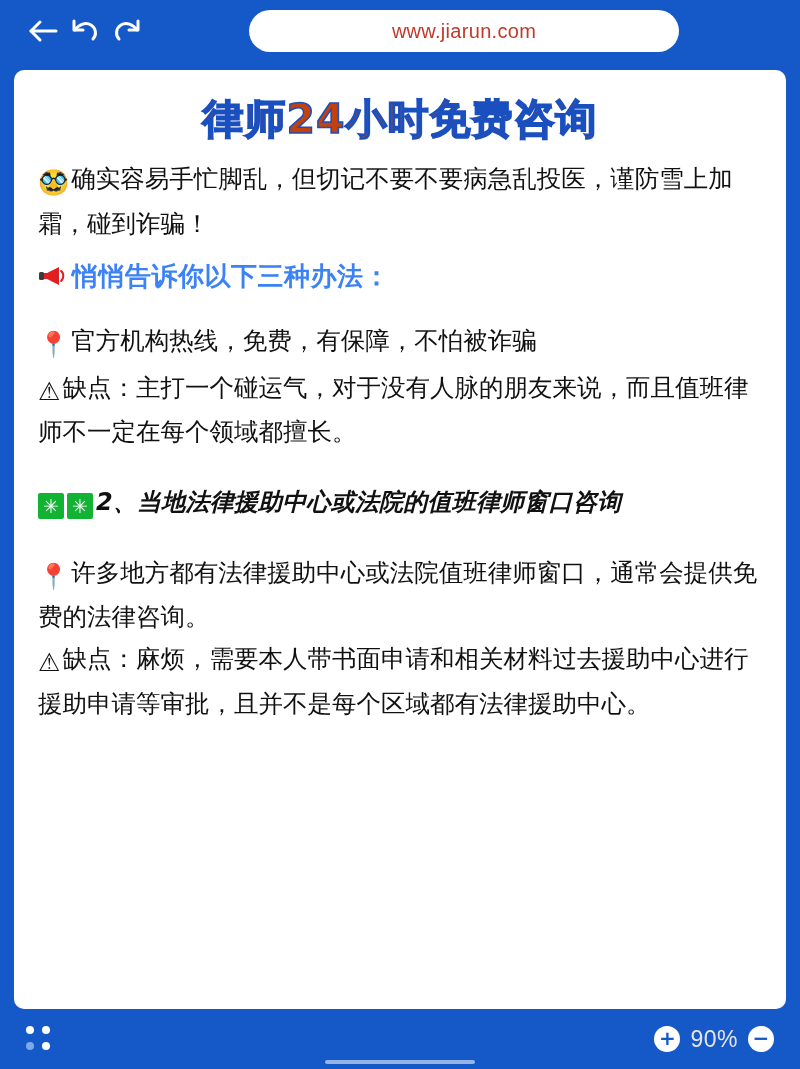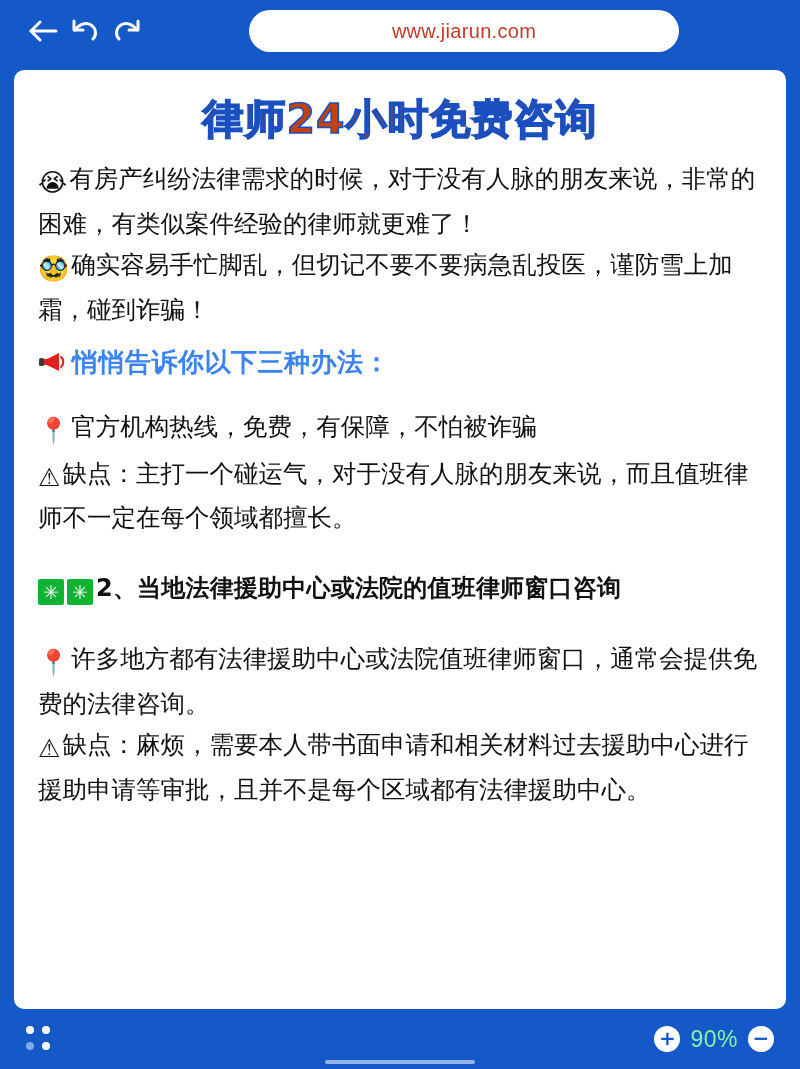--- a/index.html
+++ b/index.html
@@ -118,20 +118,21 @@
     letter-spacing: 0.3px;
     font-family: "DejaVu Sans", sans-serif;
   }
   .heading2 {
     font-size: 24px;
     font-weight: 700;
     color: #111111;
     margin: 34px 0 34px 0;
     letter-spacing: 0.2px;
     font-family: "DejaVu Sans", sans-serif;
+    font-style: italic;
   }
 
   
   .sparkle {
     display: inline-block;
     width: 26px;
     height: 26px;
     background: #12b233;
     color: #ffffff;
     text-align: center;
@@ -194,21 +195,21 @@
     background: #ffffff;
     color: #1559c8;
     font-size: 20px;
     line-height: 24px;
     text-align: center;
     font-weight: 700;
     font-family: "DejaVu Sans", sans-serif;
   }
   .zoomval {
     font-size: 23px;
-    color: #86efac;
+    color: #e5e5e5;
     font-family: "Liberation Sans", sans-serif;
     letter-spacing: 0.5px;
   }
   
   .home-ind {
     position: absolute;
     bottom: 5px;
     left: 50%;
     transform: translateX(-50%);
     width: 150px;
@@ -246,23 +247,20 @@
         <span>www.jiarun.com</span>
       </div>
     </div>
   </div>
 
   <div class="card-outer">
     <div class="card">
 
       <div class="headline">律师24小时免费咨询</div>
 
-      <p class="para">
-        <span class="cry">😭</span><span>有房产纠纷法律需求的时候，对于没有人脉的朋友来说，非常的困难，有类似案件经验的律师就更难了！</span>
-      </p>
 
       <p class="para">
         <span class="mask">🥸</span><span>确实容易手忙脚乱，但切记不要不要病急乱投医，谨防雪上加霜，碰到诈骗！</span>
       </p>
 
       <p class="redline">
         <span class="megaphone">
           <svg width="30" height="26" viewBox="0 0 30 26" aria-hidden="true">
             <path d="M4 10h5l12-6v18l-12-6H4z" fill="#e02020"></path>
             <rect x="1" y="9" width="5" height="8" rx="1.5" fill="#3a3a3a"></rect>

